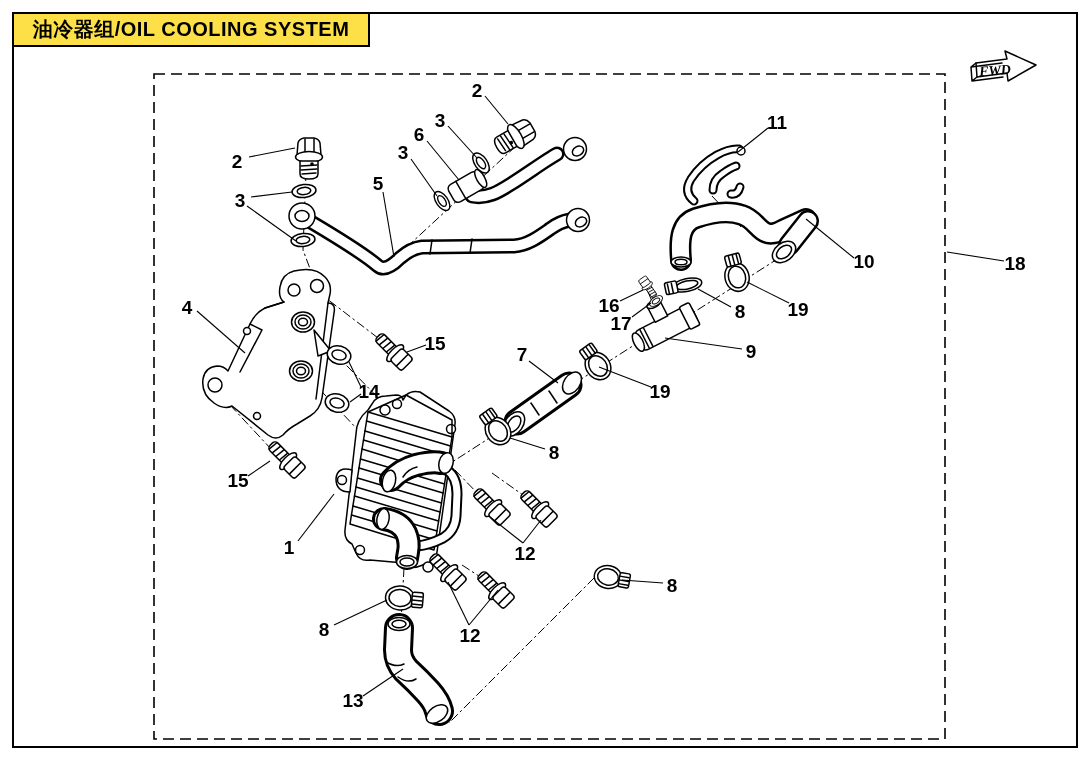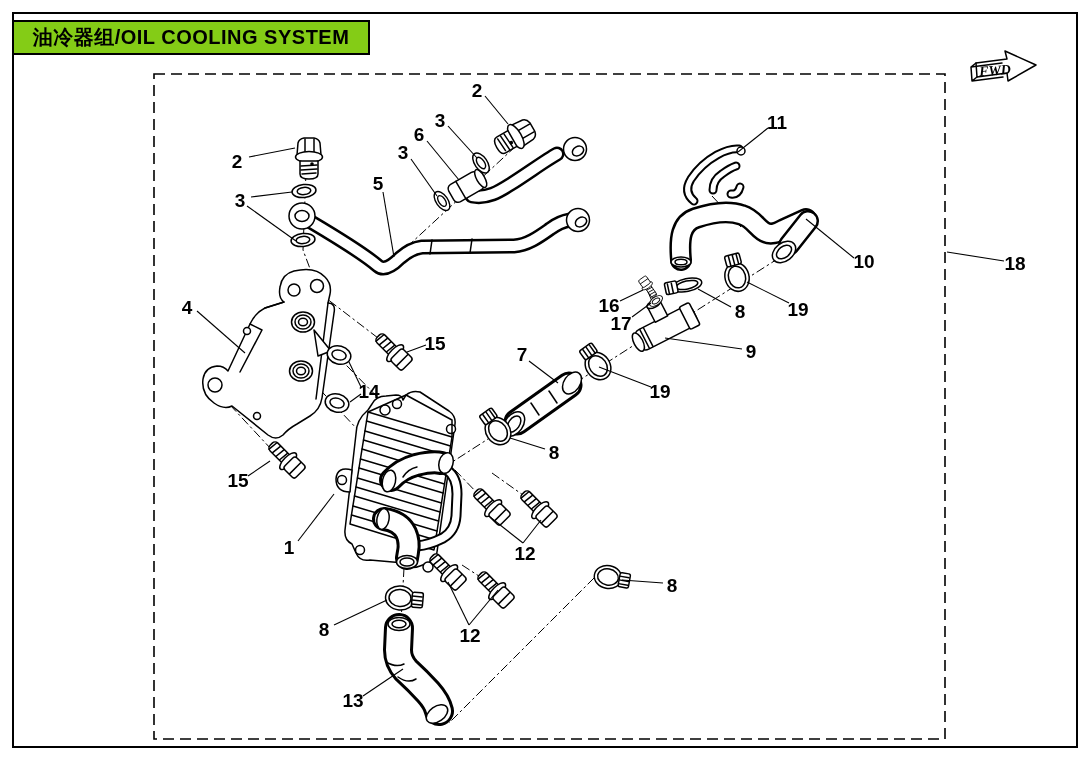--- a/index.html
+++ b/index.html
@@ -1,22 +1,22 @@
 <!DOCTYPE html>
 <html><head>
 <meta charset="utf-8">
 <style>
   html,body{margin:0;padding:0;background:#e8e8e8;}
   .page{position:relative;width:1090px;height:760px;background:#ffffff;overflow:hidden;
         font-family:"Liberation Sans","DejaVu Sans",sans-serif;}
   .outer-border{position:absolute;left:12px;top:12px;width:1062px;height:732px;
         border:2px solid #000;pointer-events:none;}
-  .titlebox{position:absolute;left:12px;top:20px;width:354px;height:31px;
+  .titlebox{position:absolute;left:12px;top:12px;width:354px;height:31px;
         border:2px solid #000;display:flex;align-items:center;justify-content:center;
-        background:#84cc16;}
+        background:#fde047;}
   .titlebox span{font-weight:bold;font-size:20px;color:#000;letter-spacing:.5px;white-space:nowrap;}
   svg.diagram{position:absolute;left:0;top:0;}
   .ln{stroke:#000;stroke-width:1.5;fill:none;stroke-linecap:round;stroke-linejoin:round;}
   .fw{fill:#fff;stroke:#000;stroke-width:1.5;stroke-linejoin:round;}
   .tb{stroke:#000;fill:none;stroke-linecap:round;stroke-linejoin:round;}
   .tw{stroke:#fff;fill:none;stroke-linecap:round;stroke-linejoin:round;}
   .dd{stroke:#000;stroke-width:1;fill:none;stroke-dasharray:9 3 2.5 3;}
   .leader{stroke:#000;stroke-width:1.1;}
   .callout{font-family:"Liberation Sans","DejaVu Sans",sans-serif;font-weight:bold;font-size:19px;fill:#000;}
   .fwdtxt{font-family:"Liberation Serif","DejaVu Serif",serif;font-weight:bold;font-style:italic;font-size:14px;fill:#000;}

